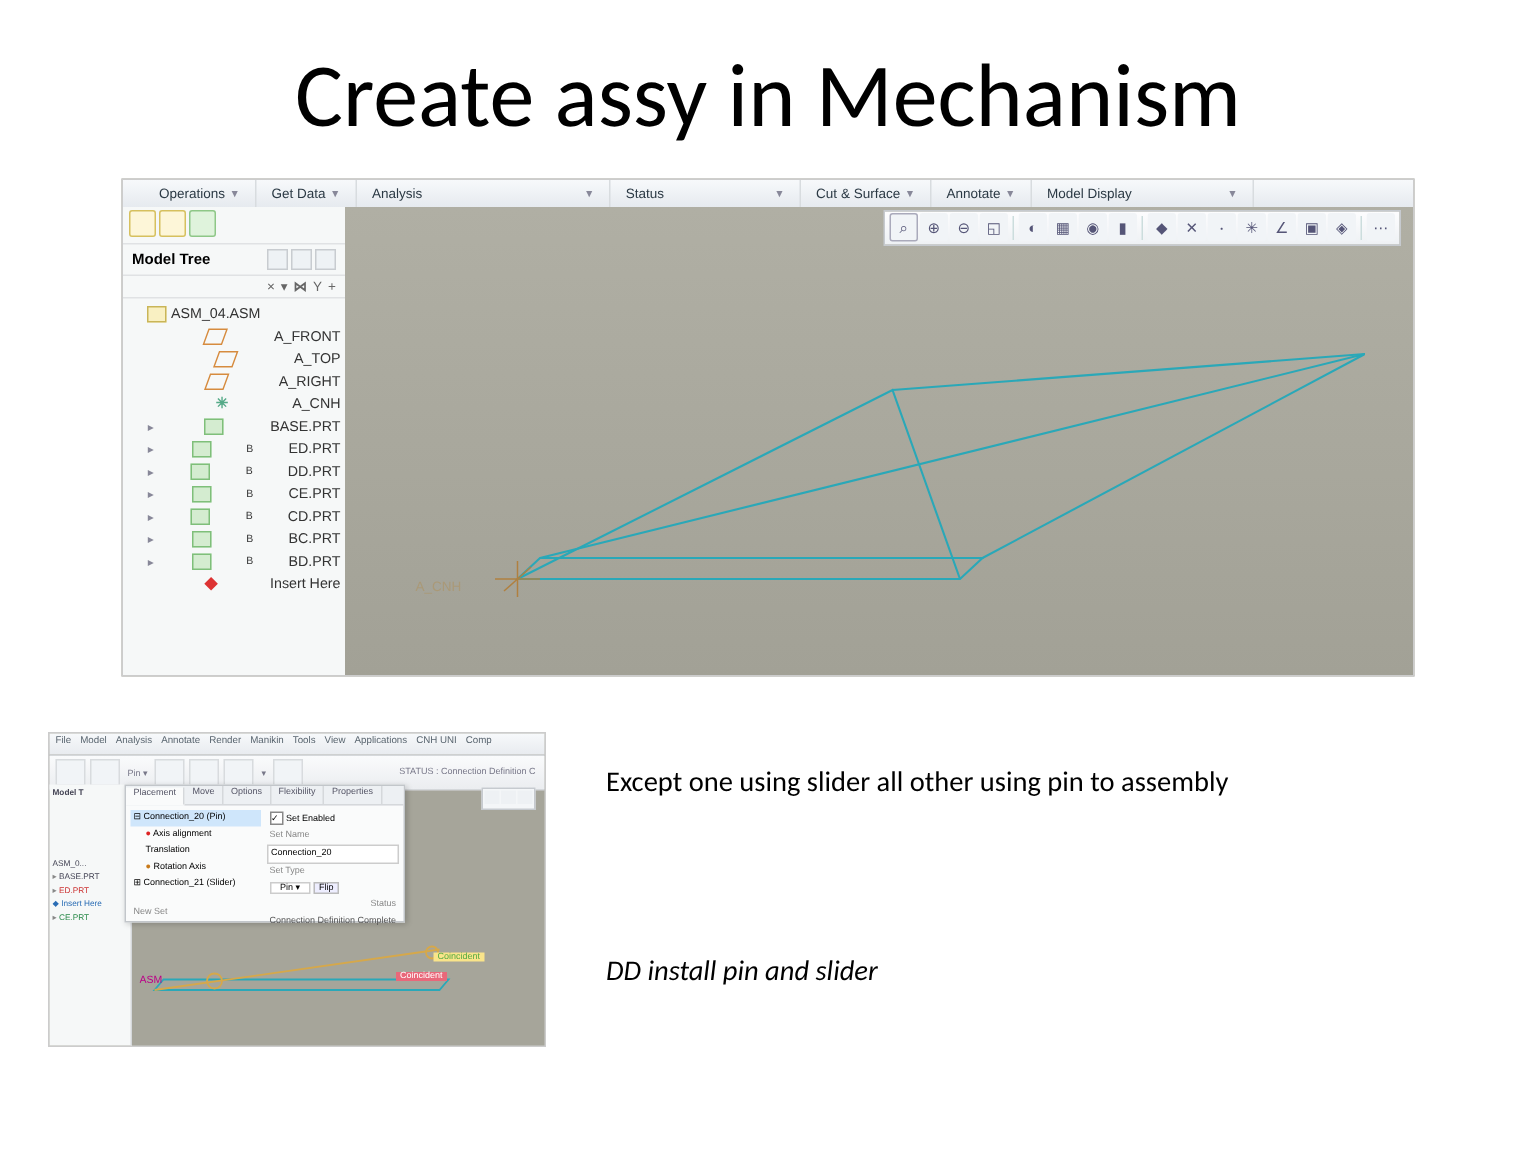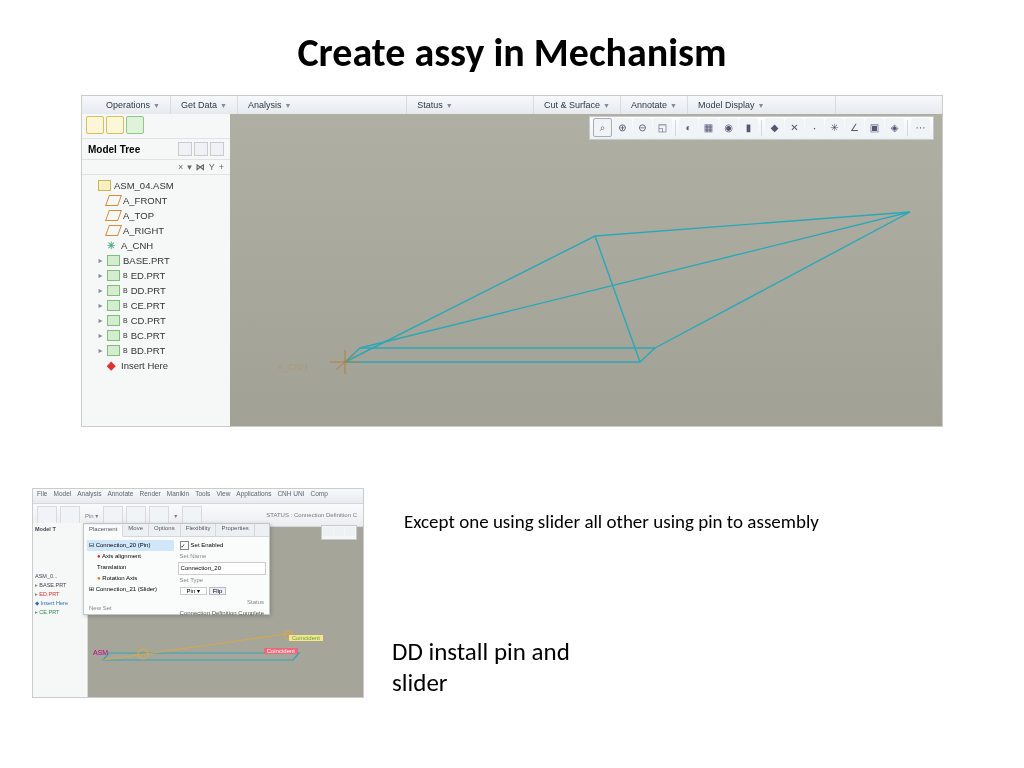--- a/index.html
+++ b/index.html
@@ -1,33 +1,33 @@
 <!DOCTYPE html>
 <html><head>
 <meta charset="utf-8">
 <style>
   body { margin:0; padding:0; font-family: Calibri, Arial, sans-serif; background:#fff; width:1024px; height:768px; overflow:hidden; }
-  .slide-title { text-align:center; font-size:40px; font-weight:700; margin:28px 0 18px; color:#000; }
+  .slide-title { text-align:center; font-size:60px; font-weight:400; margin:28px 0 18px; color:#000; }
   
   .cad-main { position:relative; margin:0 auto; width:860px; height:330px; background:#a6a59a; border:1px solid #ccc; }
   .menubar { position:absolute; top:0; left:0; right:0; height:18px; background:linear-gradient(#f7f9fb,#e6eaef); display:flex; font-size:9px; color:#2b3944; border-bottom:1px solid #c8ccd0; font-family:Arial,sans-serif; }
-  .menubar .mitem { padding:3px 10px; border-right:1px solid #d8dcdf; cursor:pointer; display:flex; align-items:center; gap:3px; }
+  .menubar .mitem { padding:3px 10px; border-right:1px solid #d8dcdf; cursor:pointer; display:flex; align-items:center; gap:3px;justify-content:space-between; }
   .menubar .mitem .tri { font-size:7px; color:#889; }
   .menubar .sp1 { width:14px; } .menubar .sp2 { flex:1; }
   .left-panel { position:absolute; top:18px; left:0; width:148px; bottom:0; background:#f6f8f8; border-right:5px solid #0f766e; font-family:Arial,sans-serif; }
   .lp-icons { height:20px; padding:2px 4px; border-bottom:1px solid #e0e2e4; display:flex; gap:2px; }
   .lp-icons .ic { width:16px; height:16px; background:#fdf6d8; border:1px solid #d6c05e; border-radius:2px; }
   .lp-icons .ic.g { background:#dff3dc; border-color:#8ec787; }
   .lp-title { font-weight:bold; font-size:10px; padding:3px 6px; display:flex; justify-content:space-between; align-items:center; border-bottom:1px solid #e0e2e4; }
   .lp-title .ticons { display:flex; gap:2px; }
   .lp-title .ticons .ti { width:12px; height:12px; background:#eef2f5; border:1px solid #c8ccd0; }
   .lp-row2 { font-size:9px; padding:2px 6px; color:#666; display:flex; justify-content:flex-end; gap:4px; border-bottom:1px solid #e0e2e4; }
   .tree { font-size:9.5px; line-height:15px; padding:3px 3px; color:#333; }
   .tree .node { white-space:nowrap; display:flex; align-items:center; gap:3px; padding-left:3px; }
-  .tree .node.l1 { padding-left:12px; }
+  .tree .node.l1 { padding-left:12px;justify-content:space-between; }
   .tree .node .ex { width:7px; color:#889; font-size:8px; text-align:center; }
   .tree .node .pic { width:11px; height:9px; display:inline-block; }
   .pic.asm { background:#f9f0c2; border:1px solid #c9b558; }
   .pic.datum { border:1px solid #d68b3e; transform:skewX(-20deg); }
   .pic.csys { color:#5a8; font-size:10px; font-weight:bold; line-height:9px; }
   .pic.part { background:#d4ecd0; border:1px solid #7fbf7a; }
   .pic.ins { color:#d33; font-size:11px; font-weight:bold; line-height:9px; }
   .viewport { position:absolute; top:18px; left:148px; right:0; bottom:0; background:linear-gradient(#b0afa4 0%, #a2a196 100%); }
   .vp-toolbar { position:absolute; top:2px; right:8px; height:20px; background:linear-gradient(#fdfdfe,#eef1f4); border:1px solid #c6cacf; display:flex; padding:1px 3px; gap:1px; }
   .vp-toolbar .tb { width:17px; height:17px; background:#f1f4f7; border:1px solid transparent; border-radius:2px; font-size:10px; text-align:center; line-height:17px; color:#557; cursor:pointer; }
@@ -58,21 +58,21 @@
   .cs-panel .prow .orn { color:#c87a1a; }
   .cs-panel .chk { display:inline-block; width:7px; height:7px; border:1px solid #888; background:#fff; vertical-align:middle; margin-right:2px; }
   .cs-view { position:absolute; top:34px; left:50px; right:0; bottom:0; background:linear-gradient(#b0afa4,#9f9e93); z-index:-1; }
   .cs-view-tb { position:absolute; top:36px; right:6px; height:11px; background:#f4f6f8; border:1px solid #c6cacf; display:flex; padding:1px; gap:1px; }
   .cs-view-tb .i { width:10px; height:9px; background:#eef1f4; }
   .cs-sketch { position:absolute; left:60px; bottom:22px; width:230px; height:70px; }
   .cs-lbl1 { position:absolute; right:40px; bottom:56px; background:#f9e48a; font-size:6px; padding:0 3px; color:#5a4; }
   .cs-lbl2 { position:absolute; right:65px; bottom:43px; background:#e9687a; font-size:6px; padding:0 3px; color:#fff; }
   
   .ann1 { position:absolute; left:404px; top:510px; font-size:19px; color:#000; }
-  .ann2 { position:absolute; left:392px; top:636px; font-size:25px; color:#000; width:200px; line-height:1.25; }
+  .ann2 { position:absolute; left:404px; top:636px; font-size:19px; color:#000; width:200px; line-height:1.25;font-style:italic; }
 </style>
 </head>
 <body>
 
 <div class="slide-title">Create assy in Mechanism</div>
 
 <div class="cad-main">
   <div class="menubar">
     <div class="sp1"></div>
     <div class="mitem">

